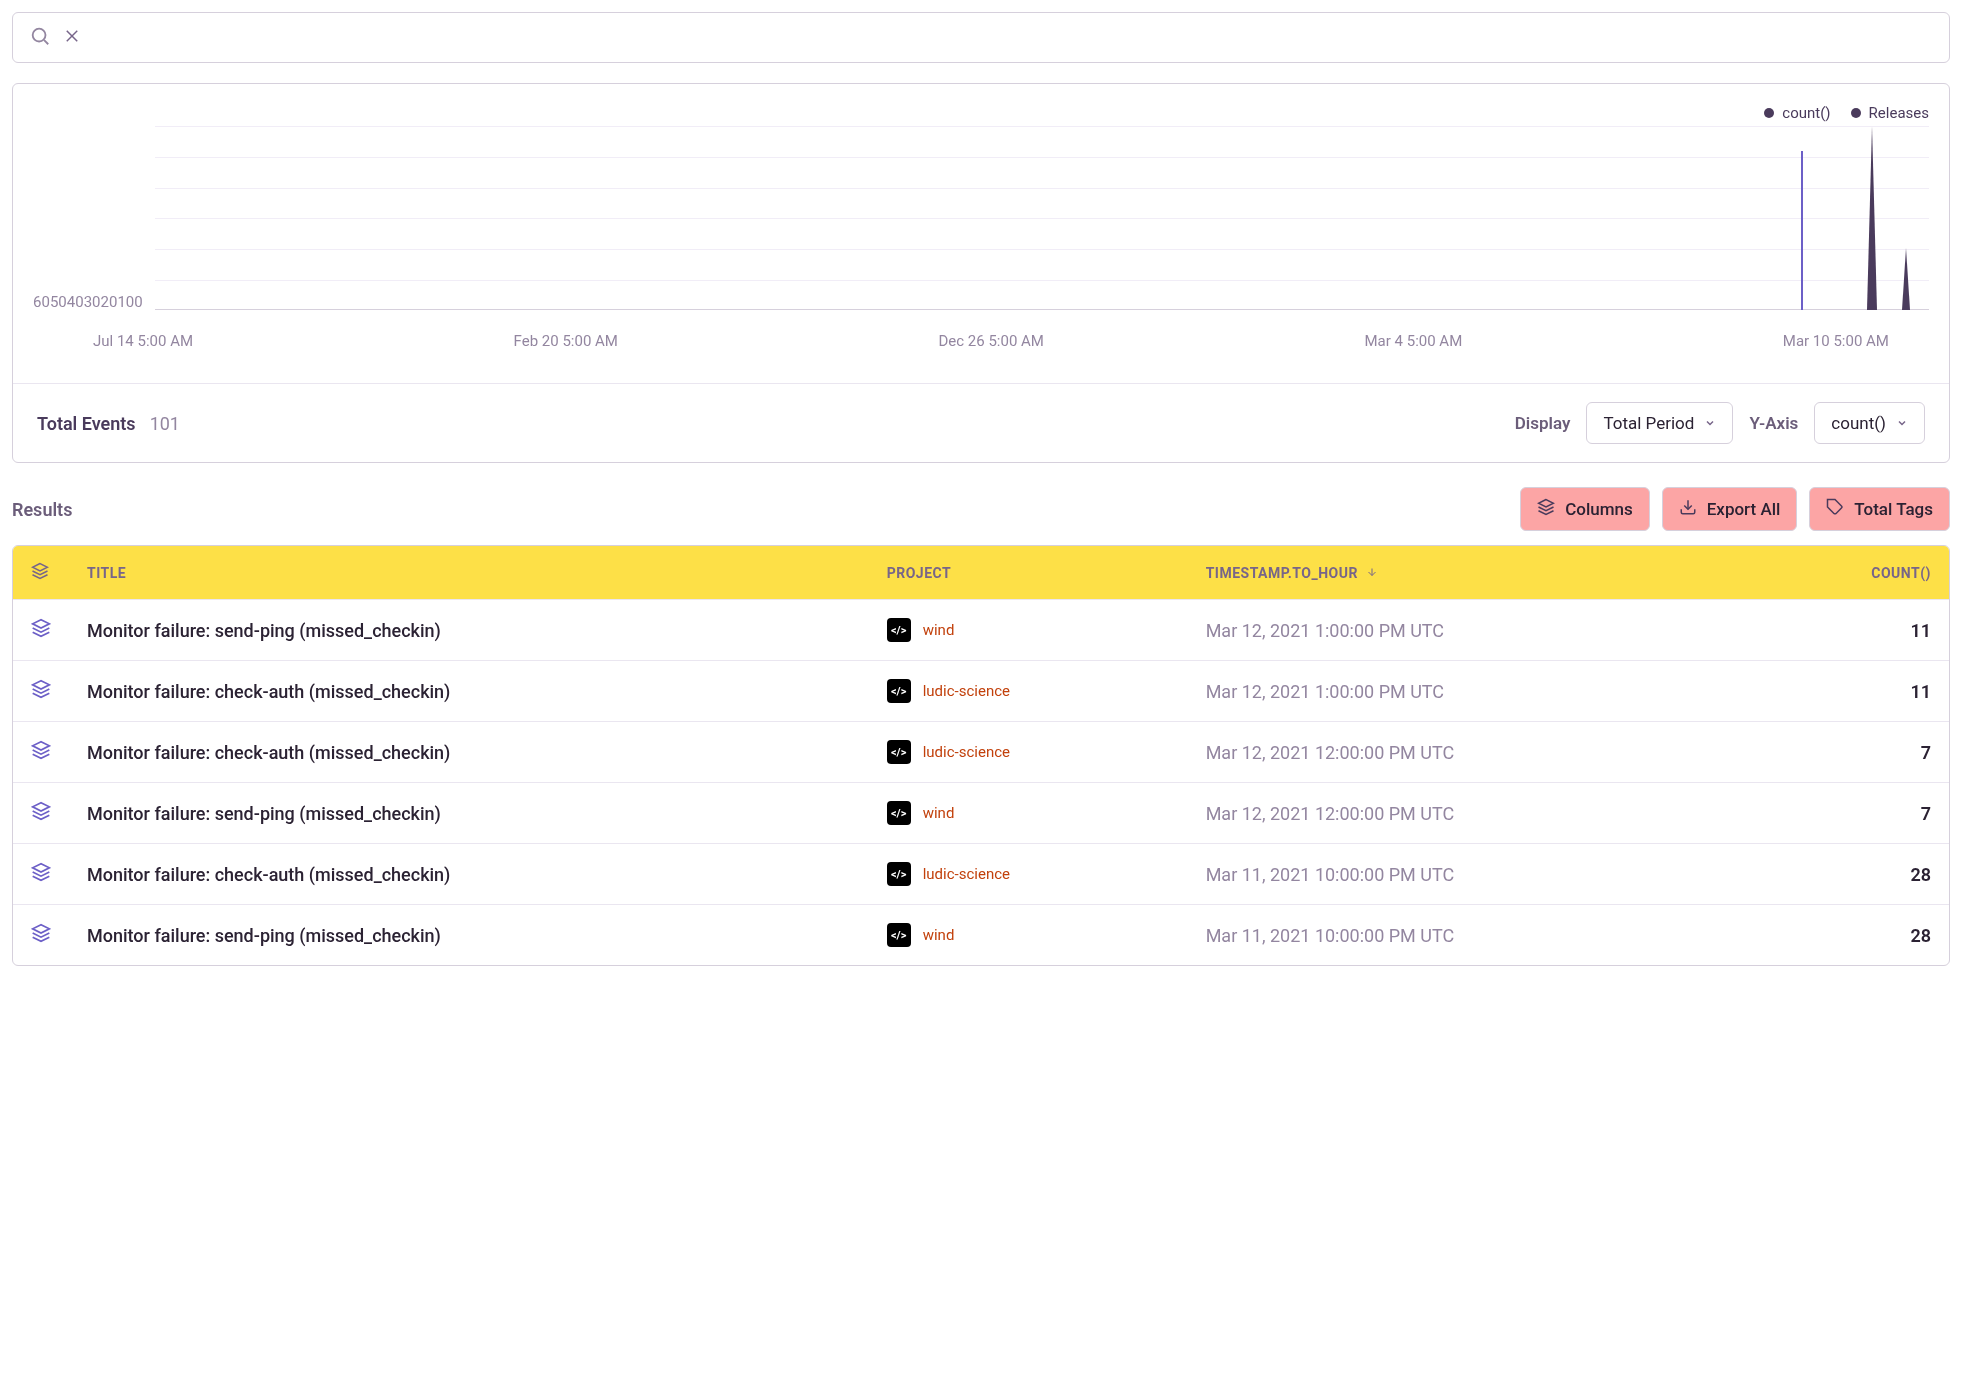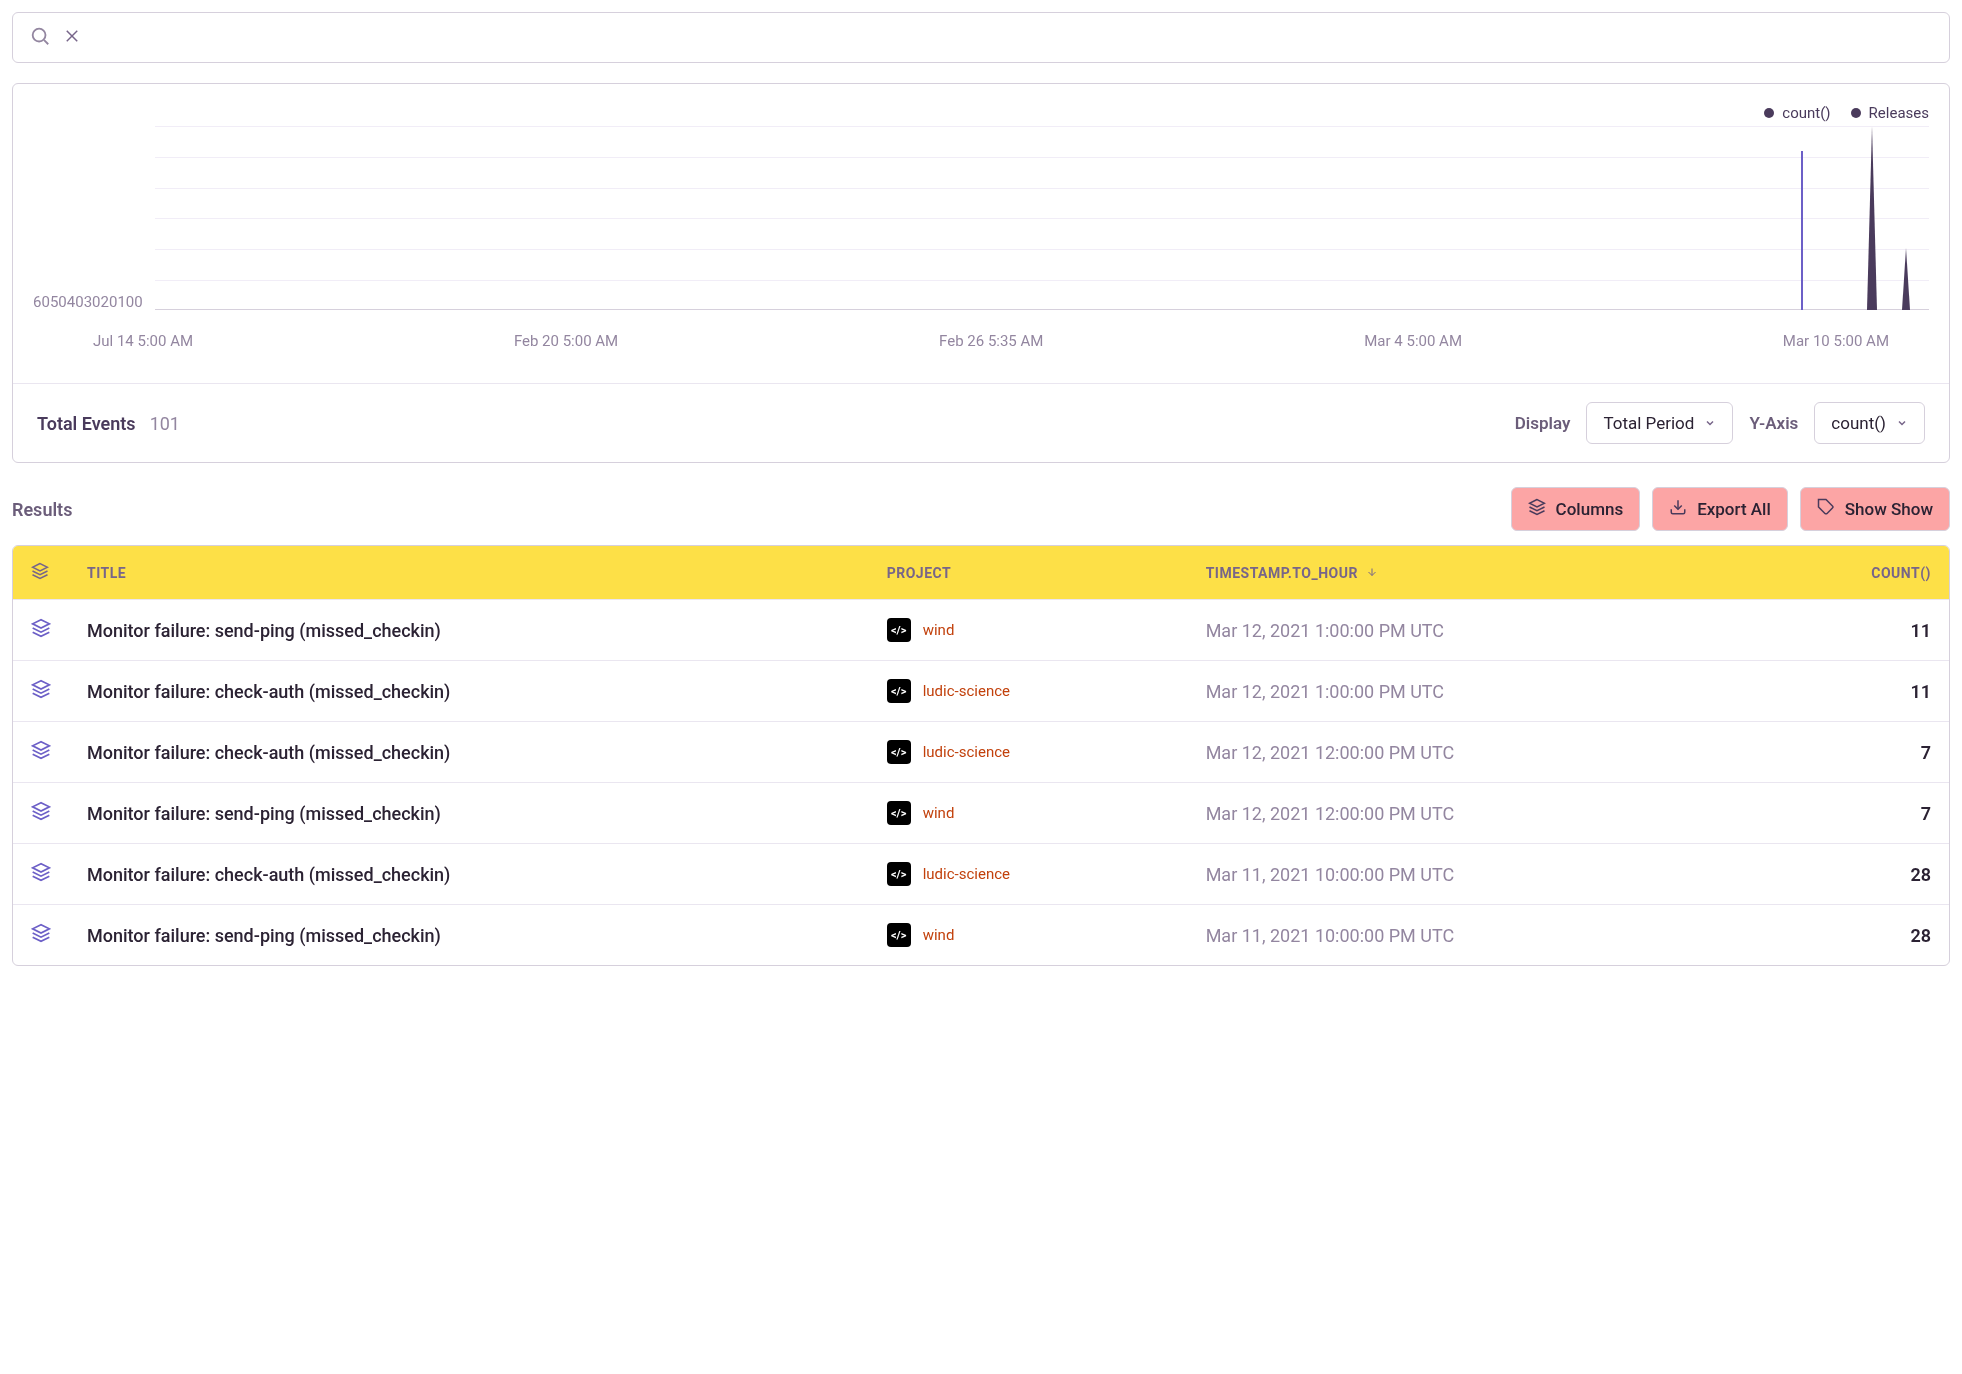--- a/index.html
+++ b/index.html
@@ -238,21 +238,21 @@
             <polygon points="5,0 10,184 0,184" fill="#4a3b5c"></polygon>
           </svg>
         <svg class="spike-tri" style="left:98.5%; height:62px; width:8px;" viewBox="0 0 8 62" preserveAspectRatio="none">
             <polygon points="4,0 8,62 0,62" fill="#4a3b5c"></polygon>
           </svg>
       </div>
     </div>
     <div class="x-axis">
       <span>Jul 14 5:00 AM</span>
       <span>Feb 20 5:00 AM</span>
-      <span>Feb 26 5:35 AM</span>
+      <span>Dec 26 5:00 AM</span>
       <span>Mar 4 5:00 AM</span>
       <span>Mar 10 5:00 AM</span>
     </div>
   </div>
   <div class="summary-bar">
     <div class="summary-left">
       <span class="summary-label">Total Events</span>
       <span class="summary-value">101</span>
     </div>
     <div class="summary-right">
@@ -301,21 +301,21 @@
       </span>
       <span>Export All</span>
     </button>
     <button class="action-btn">
       <span>
         <svg width="18" height="18" viewBox="0 0 24 24" fill="none" stroke="currentColor" stroke-width="2">
             <path d="M20.59 13.41l-7.17 7.17a2 2 0 0 1-2.83 0L2 12V2h10l8.59 8.59a2 2 0 0 1 0 2.82z"></path>
             <line x1="7" y1="7" x2="7.01" y2="7"></line>
           </svg>
       </span>
-      <span>Show Show</span>
+      <span>Total Tags</span>
     </button>
   </div>
 </div>
 
 <div class="results-table">
   <table>
     <thead>
       <tr>
         <th class="icon-col">
           <span style="color:#776589;">

